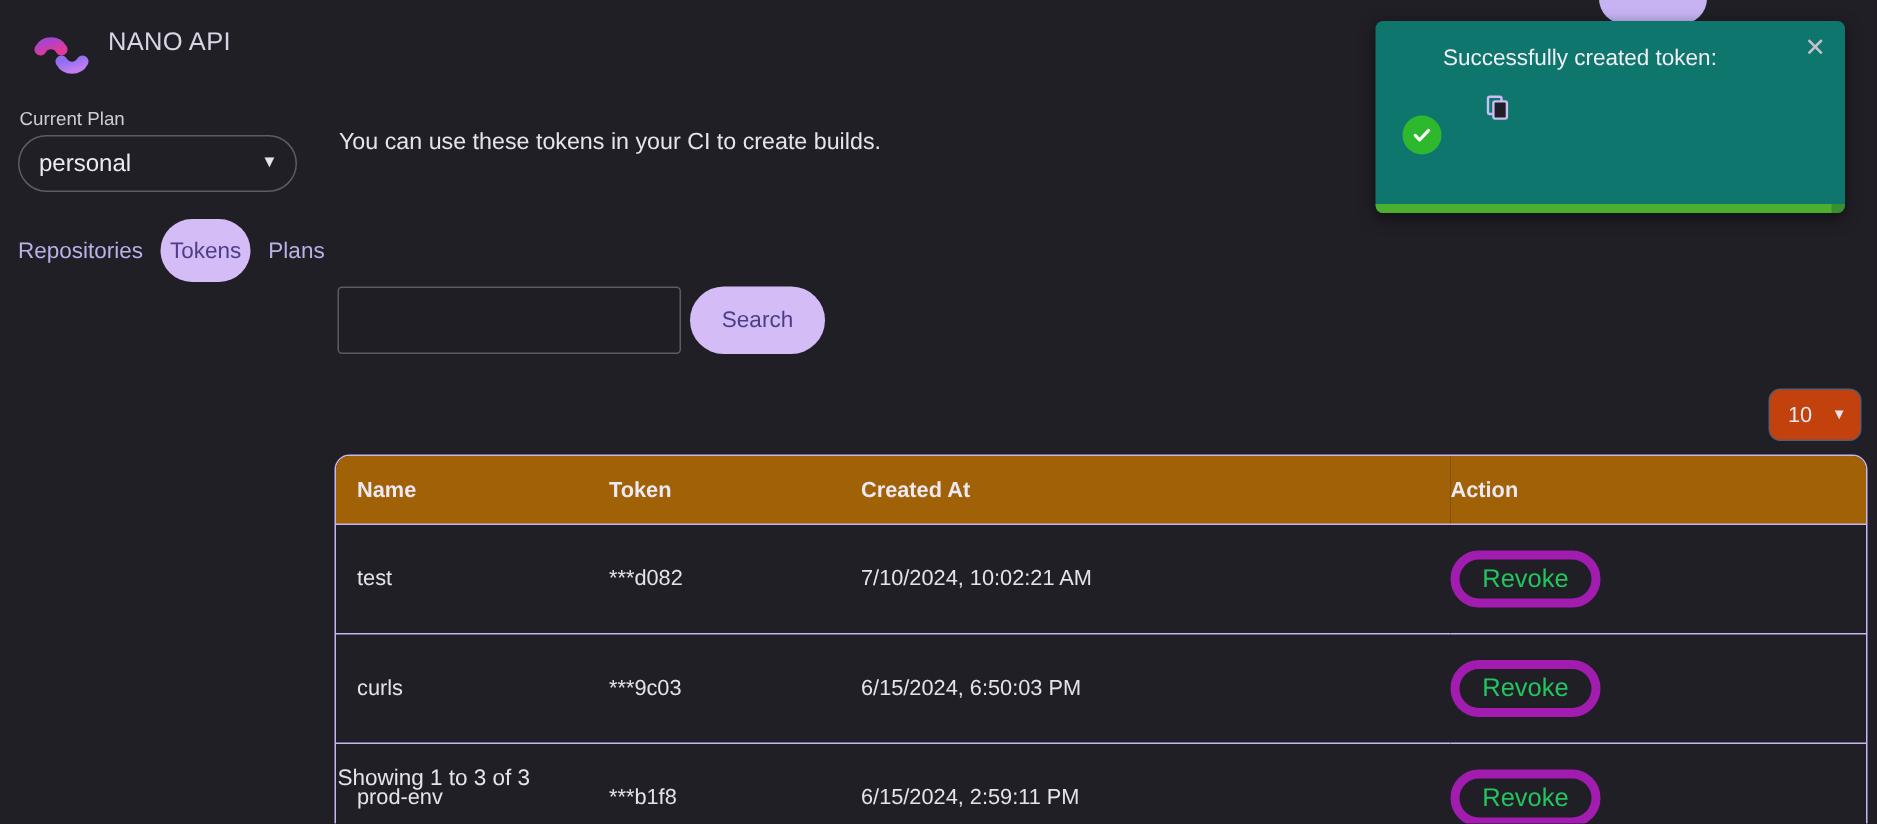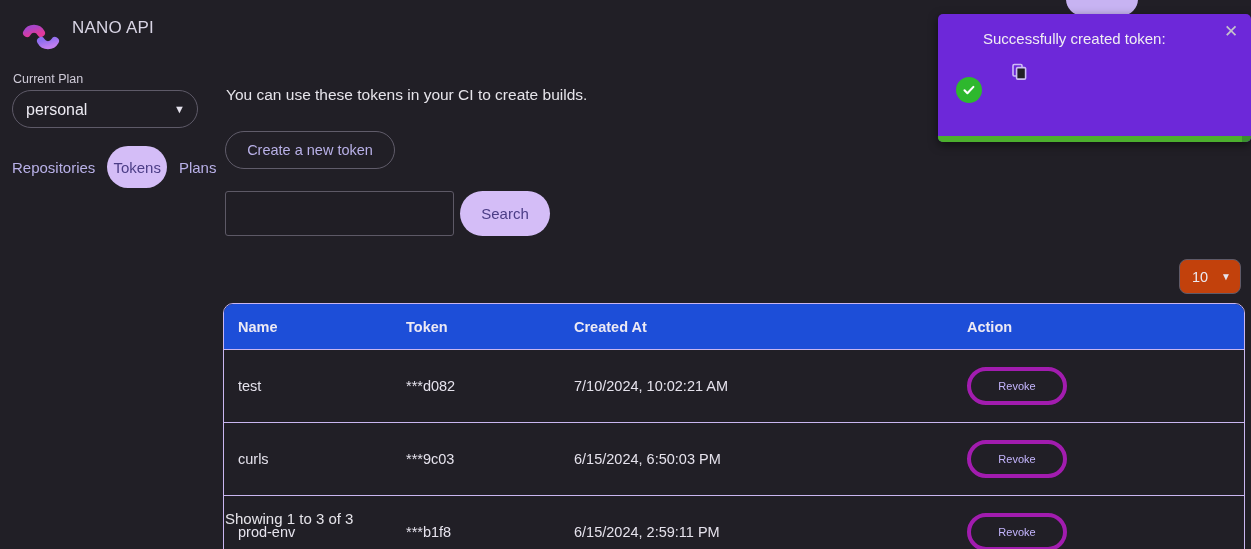--- a/index.html
+++ b/index.html
@@ -198,41 +198,41 @@
     background: #211f26;
   }
   table { width: 100%; border-collapse: collapse; }
   thead th {
     text-align: left;
     font-size: 14.5px;
     font-weight: bold;
     color: #ece9f4;
     padding: 15px 0 14px 0;
     border-bottom: 1.5px solid #c9b6f0;
-    background: #1d4ed8;
+    background: #a16207;
   }
   tbody td {
     font-size: 14.5px;
     color: #e5e2ec;
     padding: 17px 0 17px 0;
     border-bottom: 1.5px solid #c9b6f0;
     background: #211f26;
   }
   tbody tr:last-child td { border-bottom: none; }
   .c-name  { width: 182px; padding-left: 14px !important; }
   .c-token { width: 168px; }
   .c-date  { width: 393px; }
   .c-act   { }
   .revoke-btn {
     width: 100px; height: 38px;
     border-radius: 19px;
     background: transparent;
-    border: 4px solid #a21caf;
-    color: #c4b5fd;
-    font-size: 11px;
+    border: 6px solid #a21caf;
+    color: #22c55e;
+    font-size: 17px;
     font-family: "Liberation Sans", sans-serif;
     cursor: pointer;
   }
   .showing {
     position: absolute;
     left: 15px; top: 510px;
     font-size: 15px;
     color: #e6e4ea;
   }
 
@@ -243,24 +243,24 @@
     width: 72px; height: 34px;
     border-radius: 17px;
     background: #c7b3f2;
     border: none;
     z-index: 5;
   }
 
   
   .toast {
     position: absolute;
-    left: 938px; top: 14px;
+    left: 917px; top: 14px;
     width: 313px;
     height: 128px;
-    background: #6d28d9;
+    background: #0f766e;
     border-radius: 5px;
     box-shadow: 0 3px 10px rgba(0,0,0,0.5);
     z-index: 20;
     overflow: hidden;
   }
   .toast-check {
     position: absolute;
     left: 18px; top: 63px;
     width: 26px; height: 26px;
     border-radius: 50%;
@@ -362,21 +362,20 @@
       <button class="nav-item">Repositories</button>
       <button class="nav-item active">Tokens</button>
       <button class="nav-item">Plans</button>
     </div>
   </div>
 
   <div class="main">
 
     <div class="intro">You can use these tokens in your CI to create builds.</div>
 
-    <button class="create-btn">Create a new token</button>
 
     <div class="search-row">
       <input class="search-input" type="text" placeholder="" style="">
       <button class="search-btn">Search</button>
     </div>
 
     <div class="pagesize-wrap">
       <select class="pagesize-select">
         <option>10</option>
       </select>

